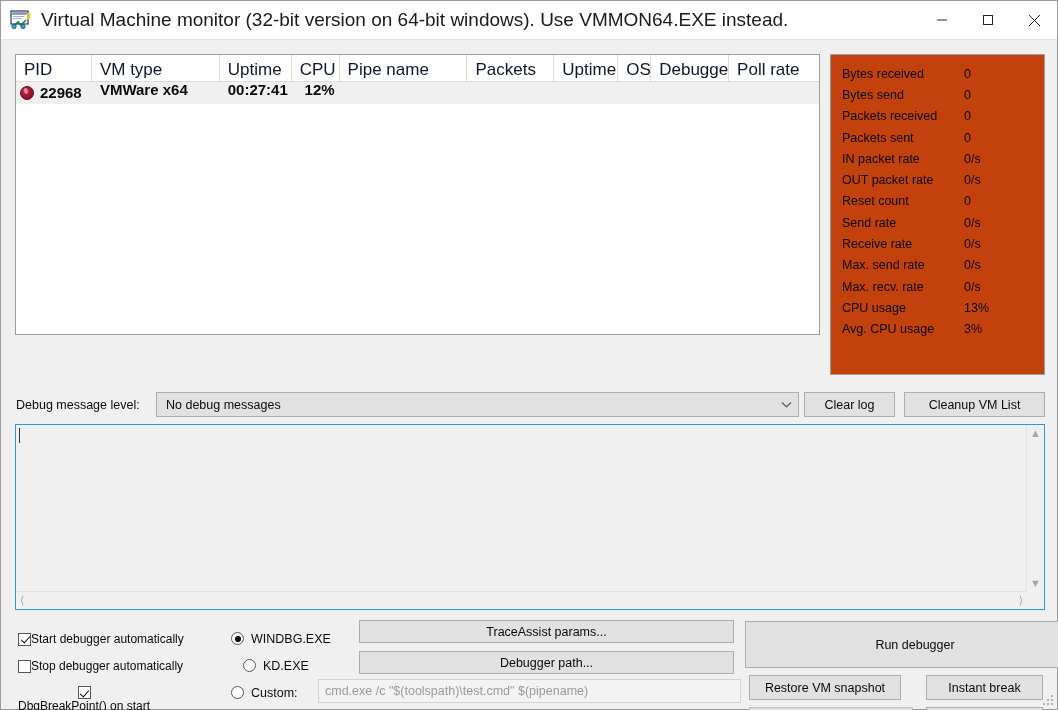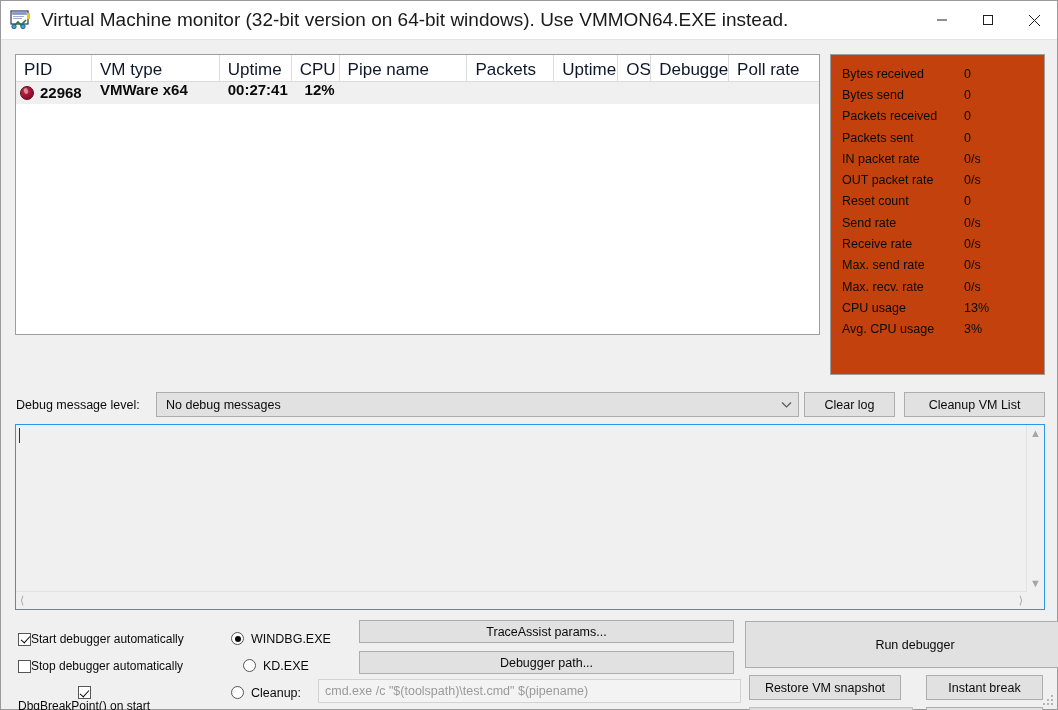--- a/index.html
+++ b/index.html
@@ -566,21 +566,21 @@
     <div class="rad-row" id="rad-windbg">
       <span class="rad on"></span>
       <span>WINDBG.EXE</span>
     </div>
     <div class="rad-row" id="rad-kd">
       <span class="rad"></span>
       <span>KD.EXE</span>
     </div>
     <div class="rad-row" id="rad-custom">
       <span class="rad"></span>
-      <span>Cleanup:</span>
+      <span>Custom:</span>
     </div>
 
     <div id="custom-input">cmd.exe /c "$(toolspath)\test.cmd" $(pipename)</div>
 
     <div class="btn" id="btn-traceassist">TraceAssist params...</div>
     <div class="btn" id="btn-dbgpath">Debugger path...</div>
     <div class="btn" id="btn-rundebugger">Run debugger</div>
     <div class="btn" id="btn-restore">Restore VM snapshot</div>
     <div class="btn" id="btn-instantbreak">Instant break</div>
     <div class="btn disabled" id="btn-unpatch">Unpatch process</div>

